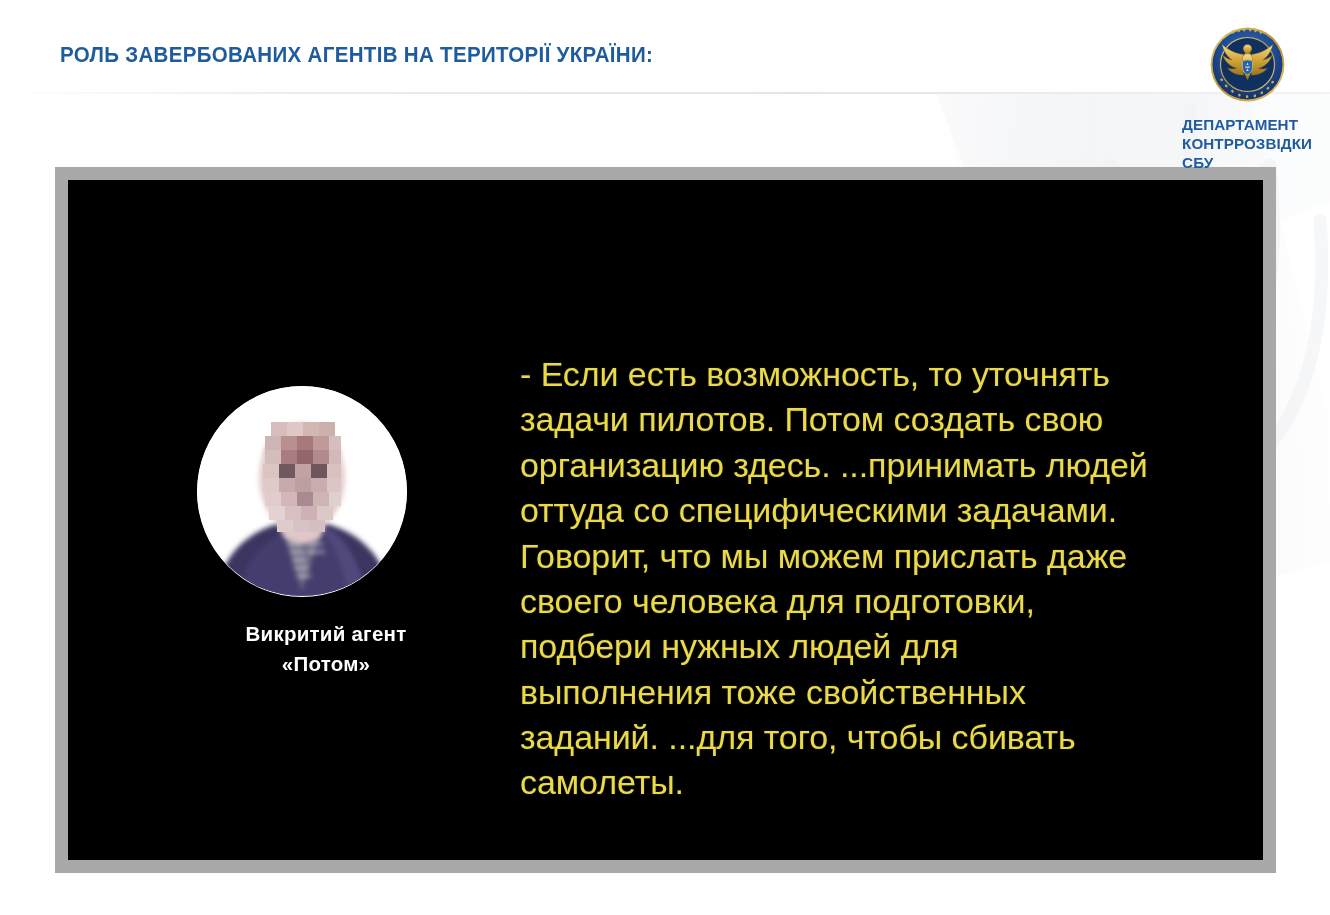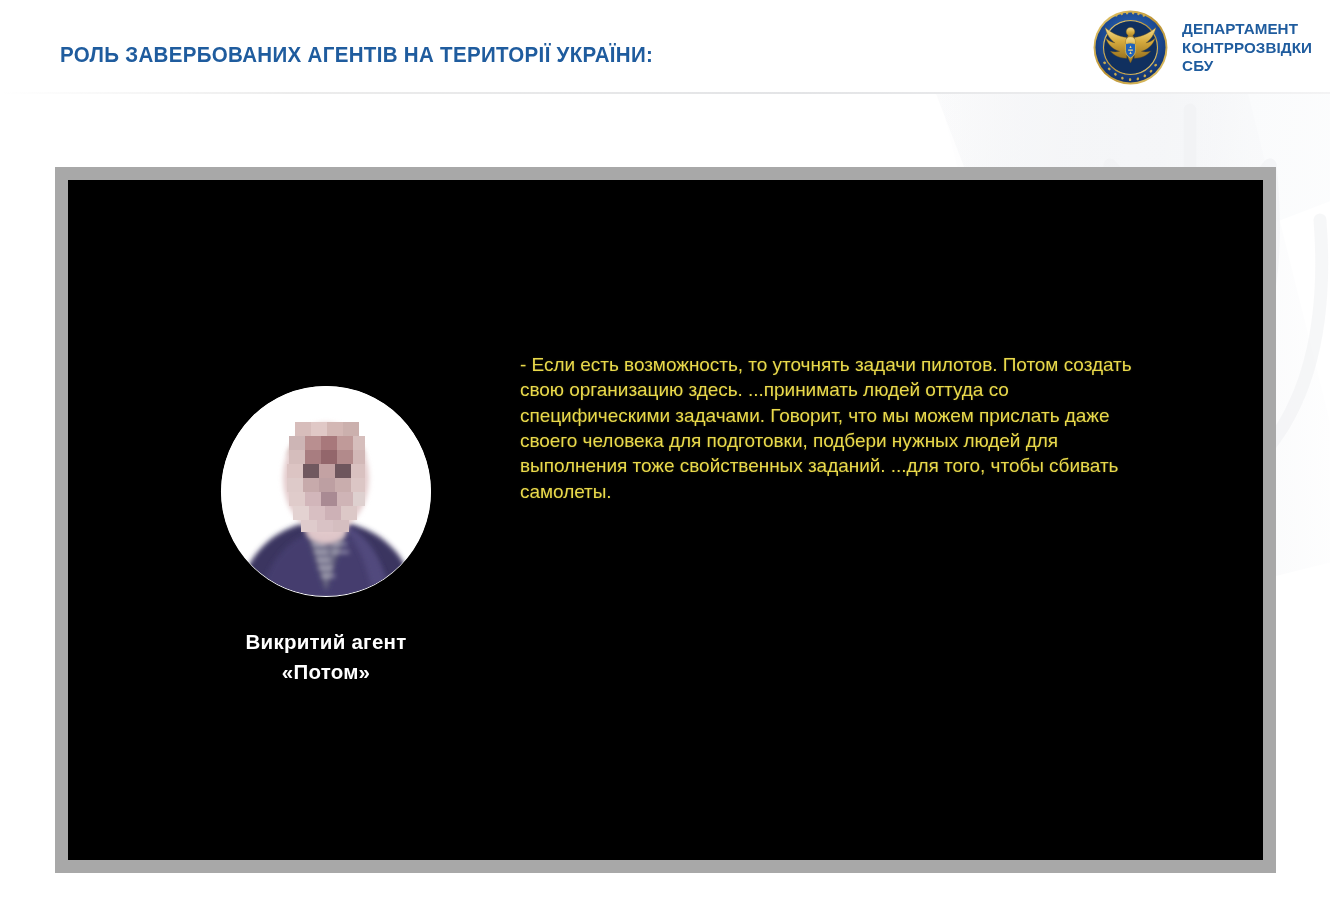--- a/index.html
+++ b/index.html
@@ -58,23 +58,24 @@
     font-weight:700;
     letter-spacing:.015em;
     color:#1f5c9e;
     white-space:nowrap;
     transform:scaleX(.955);
     transform-origin:left center;
   }
 
   
   .logo-lockup {
-    position:absolute; right:18px; top:9px;
+    position:absolute; right:18px; top:26px;
     display:flex; align-items:center; gap:13px;
     z-index:4;
+    flex-direction:column;
   }
   .emblem { width:77px; height:77px; display:block; flex:0 0 auto; }
   .logo-text {
     display:flex; flex-direction:column;
     gap:1px;
     color:#1f5c9e;
     font-size:15.2px;
     font-weight:700;
     line-height:1.18;
     letter-spacing:.005em;
@@ -94,21 +95,21 @@
     width:100%; height:100%;
     background:#000000;
     overflow:hidden;
   }
 
   
   .portrait-block {
     position:absolute;
     left:129px; top:206px;
     width:258px;
-    display:flex; flex-direction:column; align-items:center;gap:8px;
+    display:flex; flex-direction:column; 
   }
   .portrait {
     position:relative;
     width:210px; height:211px;
     border-radius:50%;
     overflow:hidden;
     background:#ffffff;
   }
   .portrait svg { display:block; width:100%; height:100%; }
 
@@ -121,21 +122,21 @@
     line-height:1.48;
     letter-spacing:.012em;
   }
 
   
   .quote {
     position:absolute;
     left:452px; top:172px;
     width:640px;
     color:#e9d94b;
-    font-size:19px;
+    font-size:34px;
     line-height:1.335;
     letter-spacing:-.002em;
     text-shadow:0 0 2px rgba(233,217,75,.22);
   }
 </style>
 </head>
 <body>
 
 <div class="slide">
 

